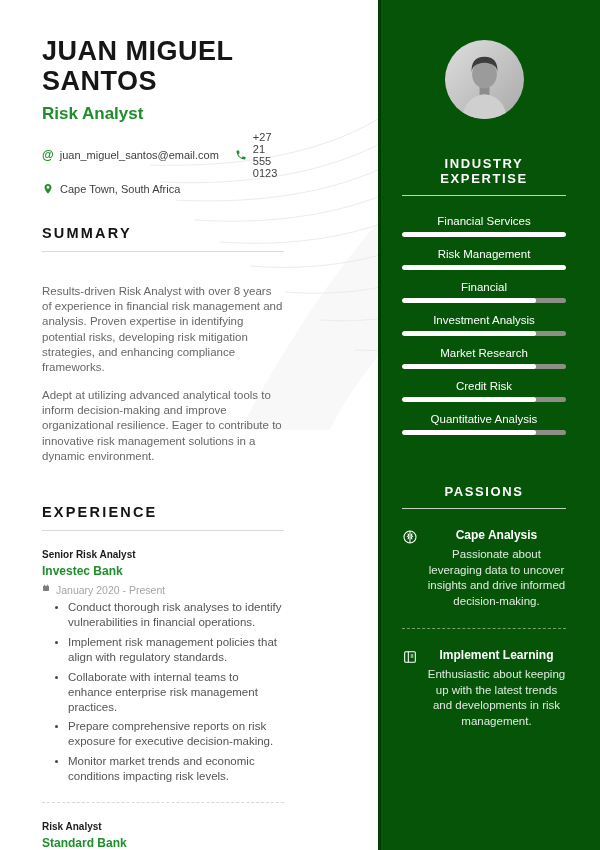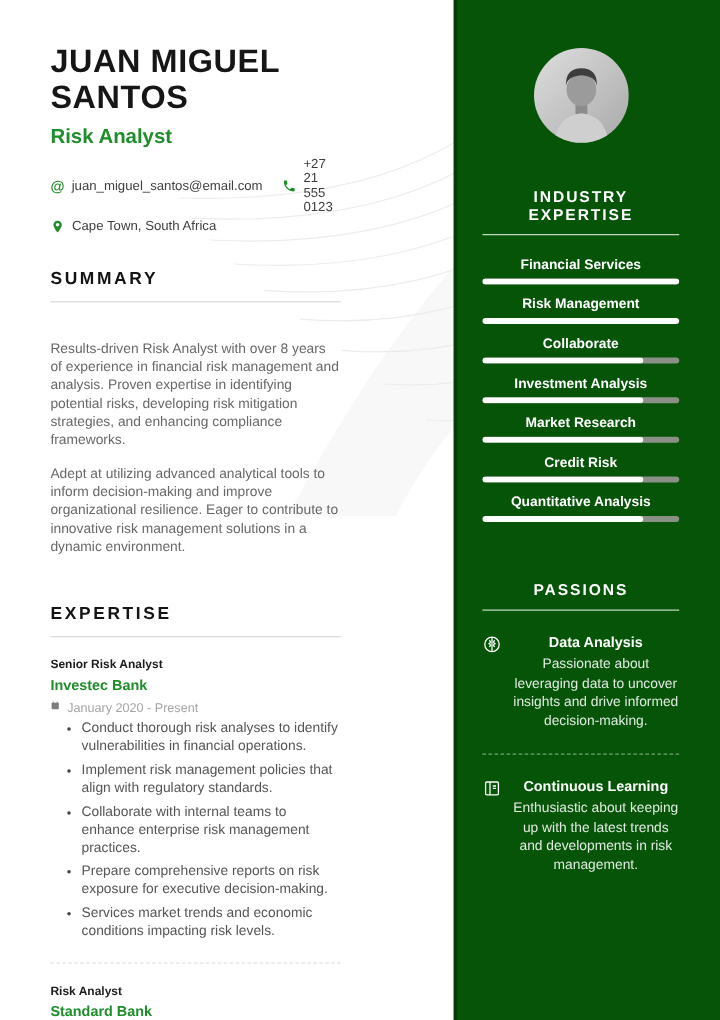--- a/index.html
+++ b/index.html
@@ -58,21 +58,21 @@
     width:79px; height:79px; border-radius:50%; overflow:hidden;
     margin:40px auto 0 auto; display:block;
   }
   .side-h {
     margin-top:37px; font-size:13px; font-weight:bold; color:#ffffff;
     letter-spacing:1.6px; border-bottom:1px solid rgba(255,255,255,0.75);
     padding-bottom:9px;
   }
   .skills { margin-top:19px; }
   .skill { margin-bottom:11px; }
-  .skill-label { font-size:11.5px; font-weight:bold; color:#fff; margin-bottom:5px; }
+  .skill-label { font-size:11.5px; font-weight:normal; color:#fff; margin-bottom:5px; }
   .skill-track { height:5px; border-radius:3px; background:#8b9086; overflow:hidden; }
   .skill-fill { height:100%; background:#ffffff; border-radius:3px; }
 
   .passions-h { margin-top:49px; }
   .passion { display:flex; gap:9px; margin-top:19px; }
   .picon { width:16px; height:16px; flex:0 0 auto; margin-top:1px; }
   .passion-title { font-size:12px; font-weight:bold; color:#fff; }
   .passion-desc { margin-top:5px; font-size:11.5px; line-height:1.35;
                   color:rgba(255,255,255,0.88); }
   .side-dashed { border:none; border-top:1px dashed rgba(255,255,255,0.45);
@@ -125,39 +125,39 @@
         </span>
       </div>
     </div>
 
     <h2 class="sec-h">SUMMARY</h2>
     <div class="summary-body">
       <p>Results-driven Risk Analyst with over 8 years of experience in financial risk management and analysis. Proven expertise in identifying potential risks, developing risk mitigation strategies, and enhancing compliance frameworks.</p>
       <p>Adept at utilizing advanced analytical tools to inform decision-making and improve organizational resilience. Eager to contribute to innovative risk management solutions in a dynamic environment.</p>
     </div>
 
-    <h2 class="sec-h exp">EXPERTISE</h2>
+    <h2 class="sec-h exp">EXPERIENCE</h2>
 
     <div class="job">
       <div class="job-title">Senior Risk Analyst</div>
       <div class="job-company">Investec Bank</div>
       <div class="job-date">
         <svg width="8" height="8" viewBox="0 0 24 24">
           <rect x="3" y="5" width="18" height="16" rx="2" fill="#7d7d7d"></rect>
           <rect x="6" y="2" width="2.5" height="5" fill="#7d7d7d"></rect>
           <rect x="15.5" y="2" width="2.5" height="5" fill="#7d7d7d"></rect>
         </svg>
         <span>January 2020 - Present</span>
       </div>
       <ul>
         <li>Conduct thorough risk analyses to identify vulnerabilities in financial operations.</li>
         <li>Implement risk management policies that align with regulatory standards.</li>
         <li>Collaborate with internal teams to enhance enterprise risk management practices.</li>
         <li>Prepare comprehensive reports on risk exposure for executive decision-making.</li>
-        <li>Services market trends and economic conditions impacting risk levels.</li>
+        <li>Monitor market trends and economic conditions impacting risk levels.</li>
       </ul>
     </div>
 
     <hr class="dashed-div">
 
     <div class="job">
       <div class="job-title">Risk Analyst</div>
       <div class="job-company">Standard Bank</div>
 
     </div>
@@ -189,21 +189,21 @@
             <div class="skill-fill" style="width: 100%;"></div>
           </div>
       </div>
       <div class="skill">
         <div class="skill-label">Risk Management</div>
         <div class="skill-track">
             <div class="skill-fill" style="width: 100%;"></div>
           </div>
       </div>
       <div class="skill">
-        <div class="skill-label">Collaborate</div>
+        <div class="skill-label">Financial</div>
         <div class="skill-track">
             <div class="skill-fill" style="width: 82%;"></div>
           </div>
       </div>
       <div class="skill">
         <div class="skill-label">Investment Analysis</div>
         <div class="skill-track">
             <div class="skill-fill" style="width: 82%;"></div>
           </div>
       </div>
@@ -230,33 +230,33 @@
     <h2 class="side-h passions-h">PASSIONS</h2>
 
     <div class="passion">
       <svg class="picon" viewBox="0 0 24 24" fill="none" stroke="#ffffff" stroke-width="1.6">
         <circle cx="12" cy="12" r="9"></circle>
         <path d="M12 3v18"></path>
         <path d="M8.5 7c2 1 2 3 0 4 2 1 2 3 0 4"></path>
         <path d="M15.5 7c-2 1-2 3 0 4-2 1-2 3 0 4"></path>
       </svg>
       <div>
-        <div class="passion-title">Data Analysis</div>
+        <div class="passion-title">Cape Analysis</div>
         <div class="passion-desc">Passionate about leveraging data to uncover insights and drive informed decision-making.</div>
       </div>
     </div>
 
     <hr class="side-dashed">
 
     <div class="passion">
       <svg class="picon" viewBox="0 0 24 24" fill="none" stroke="#ffffff" stroke-width="1.6">
         <rect x="4" y="4" width="16" height="16" rx="1.5"></rect>
         <path d="M9.5 4v16"></path>
         <path d="M13 9h4M13 12h4"></path>
       </svg>
       <div>
-        <div class="passion-title">Continuous Learning</div>
+        <div class="passion-title">Implement Learning</div>
         <div class="passion-desc">Enthusiastic about keeping up with the latest trends and developments in risk management.</div>
       </div>
     </div>
 
   </div>
 </div>
 
 </body></html>

